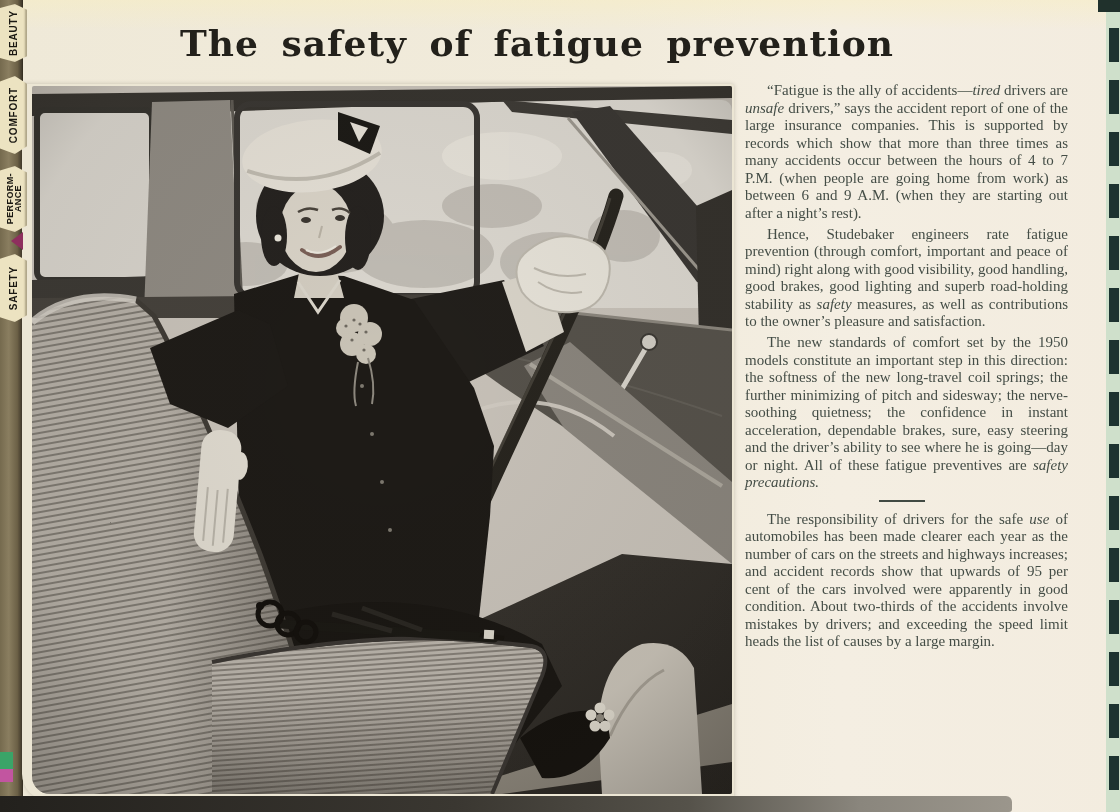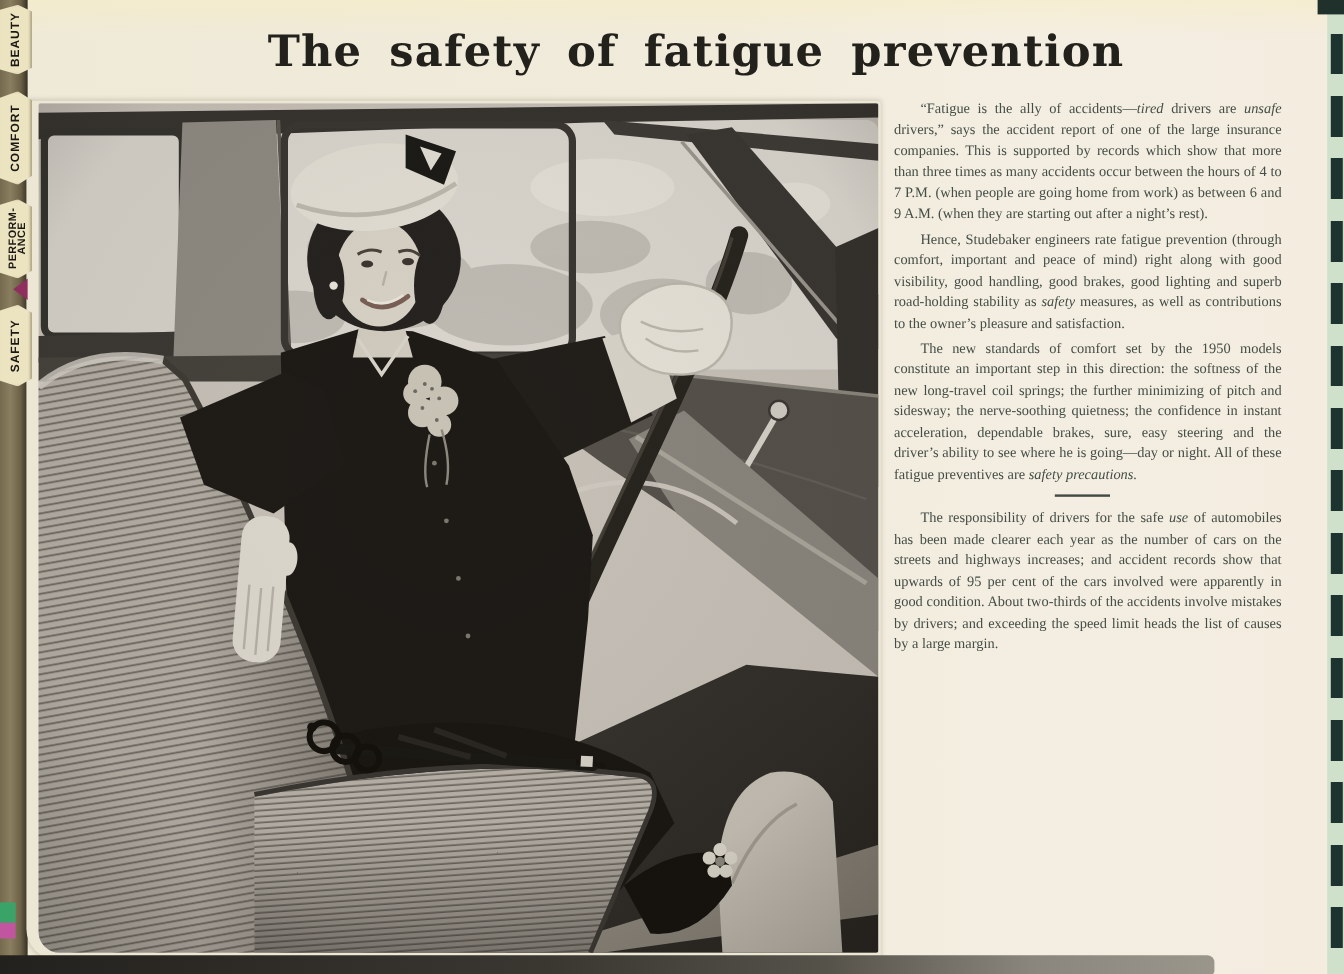--- a/index.html
+++ b/index.html
@@ -27,33 +27,33 @@
   .tab-comfort{ top:76px; height:78px; }
   .tab-performance { top:166px; height:66px; font-size:9px; letter-spacing:.4px; }
   .tab-performance span { margin:0 -1px; }
   .tab-safety { top:254px; height:68px; }
   .notch { position:absolute; left:11px; top:232px; width:0; height:0; z-index:4;
     border-right:12px solid #8e2f5e; border-top:9px solid transparent; border-bottom:9px solid transparent; }
   .frag-green { position:absolute; left:0; top:752px; width:13px; height:17px; background:#3aa468; z-index:6; }
   .frag-pink  { position:absolute; left:0; top:769px; width:13px; height:13px; background:#c255a0; z-index:6; }
 
   
-  .title { position:absolute; left:180px; top:22px; width:800px; text-align:center;
+  .title { position:absolute; left:180px; top:22px; width:800px; 
     font-family:"DejaVu Serif",serif; font-weight:bold; font-size:36px;
     letter-spacing:1px; word-spacing:9px; color:#23211b; }
 
   
   .photo-frame { position:absolute; left:22px; top:84px; width:712px; height:716px;
     background:#ece6d4; border-radius:3px 3px 3px 26px; padding:2px 2px 6px 10px;
     box-shadow:0 0 4px rgba(80,70,50,.25); }
   .photo-frame svg { display:block; width:700px; height:708px; border-radius:2px 2px 2px 18px; }
 
   
   .article { position:absolute; left:745px; top:82px; width:323px;
-    font-size:12px; line-height:17.5px; color:#444d46; text-align:justify; }
+    font-size:15px; line-height:17.5px; color:#444d46; text-align:justify; }
   .article p { margin:0 0 3.5px 0; text-indent:22px; }
   .article em { font-style:italic; }
   .rule { width:46px; border-top:2px solid #414a43; margin:8px 0 9px 134px; }
 
   
   .edge-right { position:absolute; right:0; top:0; width:14px; height:100%;
     background:#cfe0cb; }
   .edge-dashes { position:absolute; right:1px; top:28px; height:772px; width:10px;
     background:repeating-linear-gradient(180deg,#1d3330 0 34px, rgba(0,0,0,0) 34px 52px); }
   .edge-corner { position:absolute; right:0; top:0; width:22px; height:12px; background:#20312c; }

